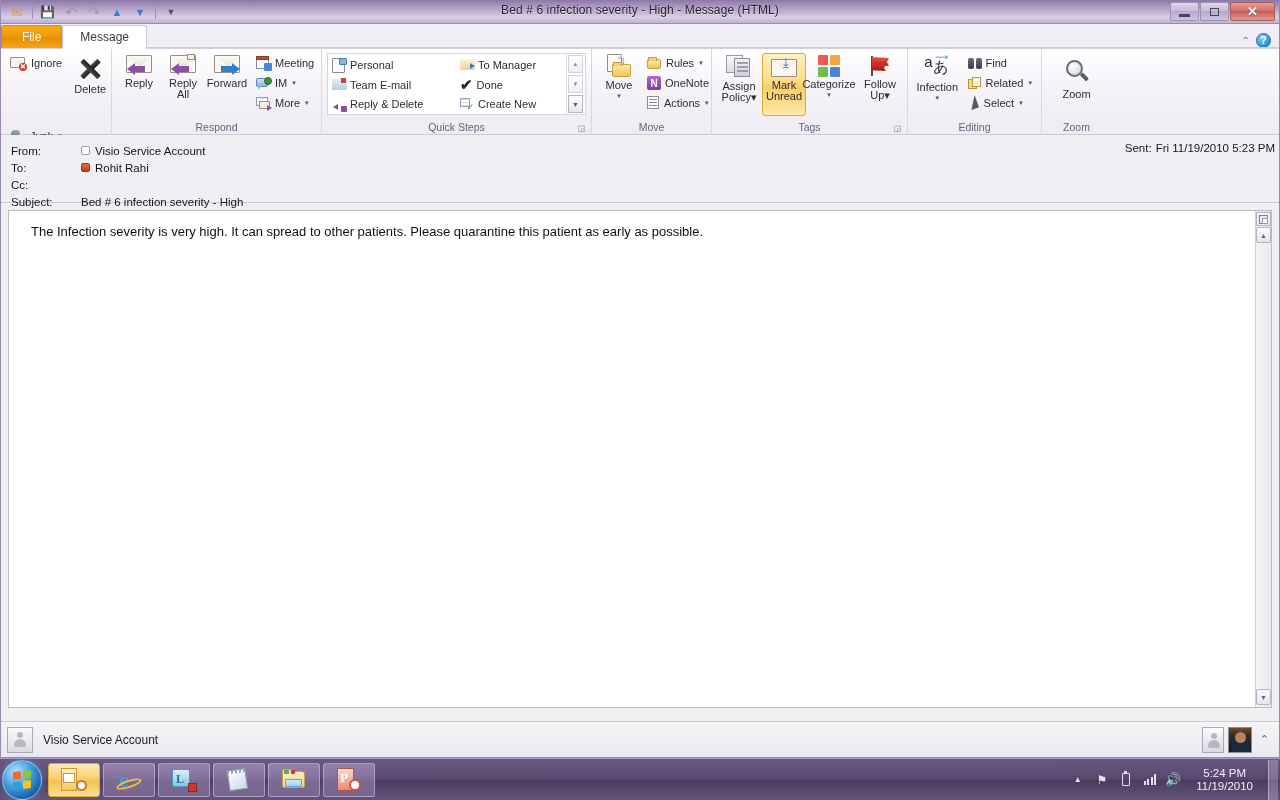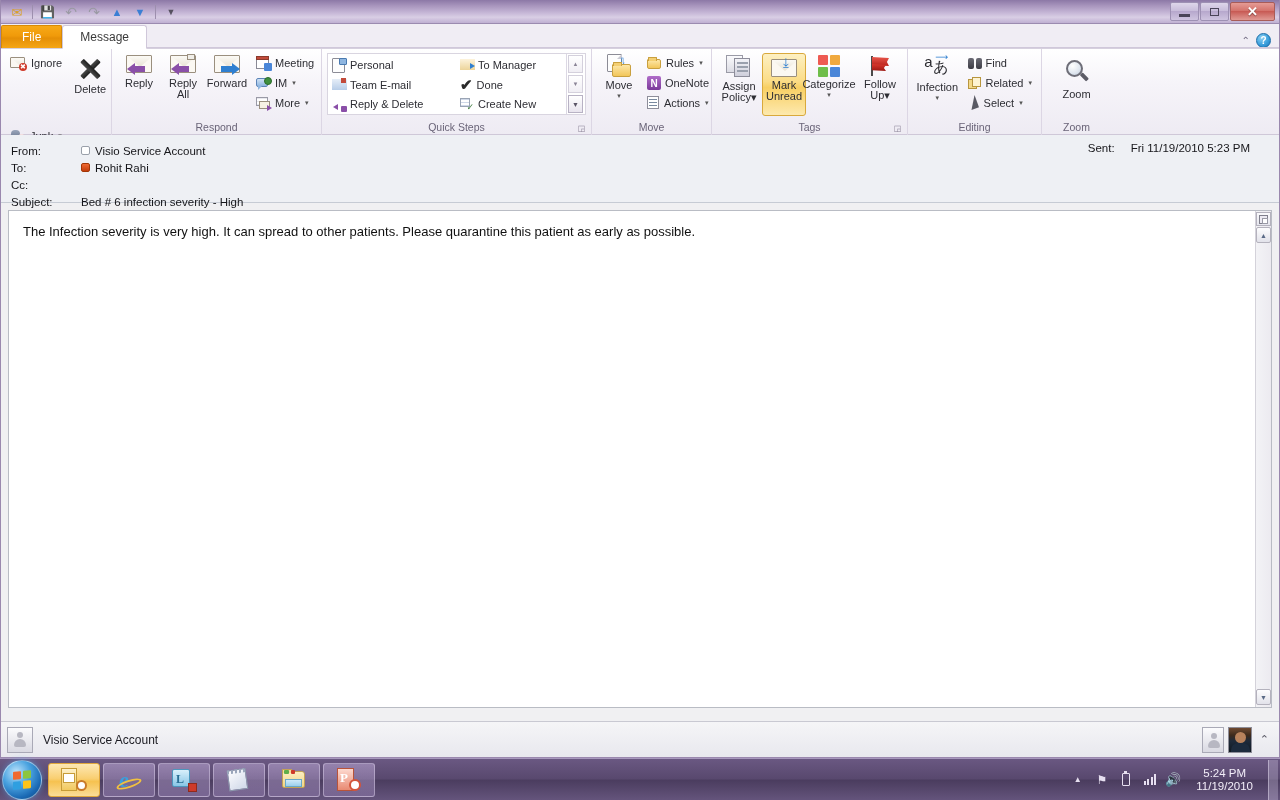--- a/index.html
+++ b/index.html
@@ -245,28 +245,28 @@
   }
   .hdr-row { display:flex; align-items:center; height:17px; font-size:11.5px; color:#16161a; }
   .hdr-label { width:80px; padding-left:10px; color:#16161a; }
   .hdr-value { display:flex; align-items:center; gap:5px; }
   .presence {
     width:9px; height:9px; border-radius:2px; flex:none; display:inline-block;
   }
   .presence.none { background:#ffffff; border:1px solid #9aa0aa; }
   .presence.busy { background:linear-gradient(180deg,#f06a32,#c33d0c); border:1px solid #a23606; }
   #sent-block {
-    position:absolute; right:29px; top:7px; font-size:11.5px; color:#16161a;
-    display:flex; gap:16px;
+    position:absolute; right:4px; top:7px; font-size:11.5px; color:#16161a;
+    display:flex; gap:4px;
   }
 
   
   #bodywrap {
     position:relative; height:498px; background:#ffffff;
-    margin:7px 7px 0 7px; border:1px solid #b9bcc4;
+    margin:7px 7px 0 7px; border:1px solid #b9bcc4;padding-left:8px;
   }
   #bodytext {
     padding:12px 14px; font-size:13px; color:#111; line-height:1.45;
     font-family:"Liberation Sans", sans-serif;
   }
   #bodyscroll {
     position:absolute; right:0; top:0; width:16px; height:100%;
     background:linear-gradient(90deg,#f3f3f6,#eceaf0); border-left:1px solid #d4d2da;
   }
   .sb-btn {
@@ -365,20 +365,21 @@
         <div class="qat-btn" style="color:#d8a02a;font-size:13px;">✉</div>
         <div class="qat-sep"></div>
         <div class="qat-btn" style="color:#2f6fb5;">💾</div>
         <div class="qat-btn" style="color:#9a9aa4;font-size:14px;">↶</div>
         <div class="qat-btn" style="color:#9a9aa4;font-size:14px;">↷</div>
         <div class="qat-btn" style="color:#3b7fd4;font-size:11px;">▲</div>
         <div class="qat-btn" style="color:#3b7fd4;font-size:11px;">▼</div>
         <div class="qat-sep"></div>
         <div class="qat-btn" style="font-size:9px;color:#55505f;">▼</div>
       </div>
+      <div id="win-title">Bed # 6 infection severity - High  -  Message (HTML)</div>
       <div id="win-ctrls">
         <div class="wbtn">
           <span style="display:block;width:11px;height:3px;background:#4a4458;margin-top:7px;"></span>
         </div>
         <div class="wbtn">
           <span style="display:block;width:9px;height:8px;border:1.5px solid #4a4458;"></span>
         </div>
         <div class="wbtn close">✕</div>
       </div>
     </div>

